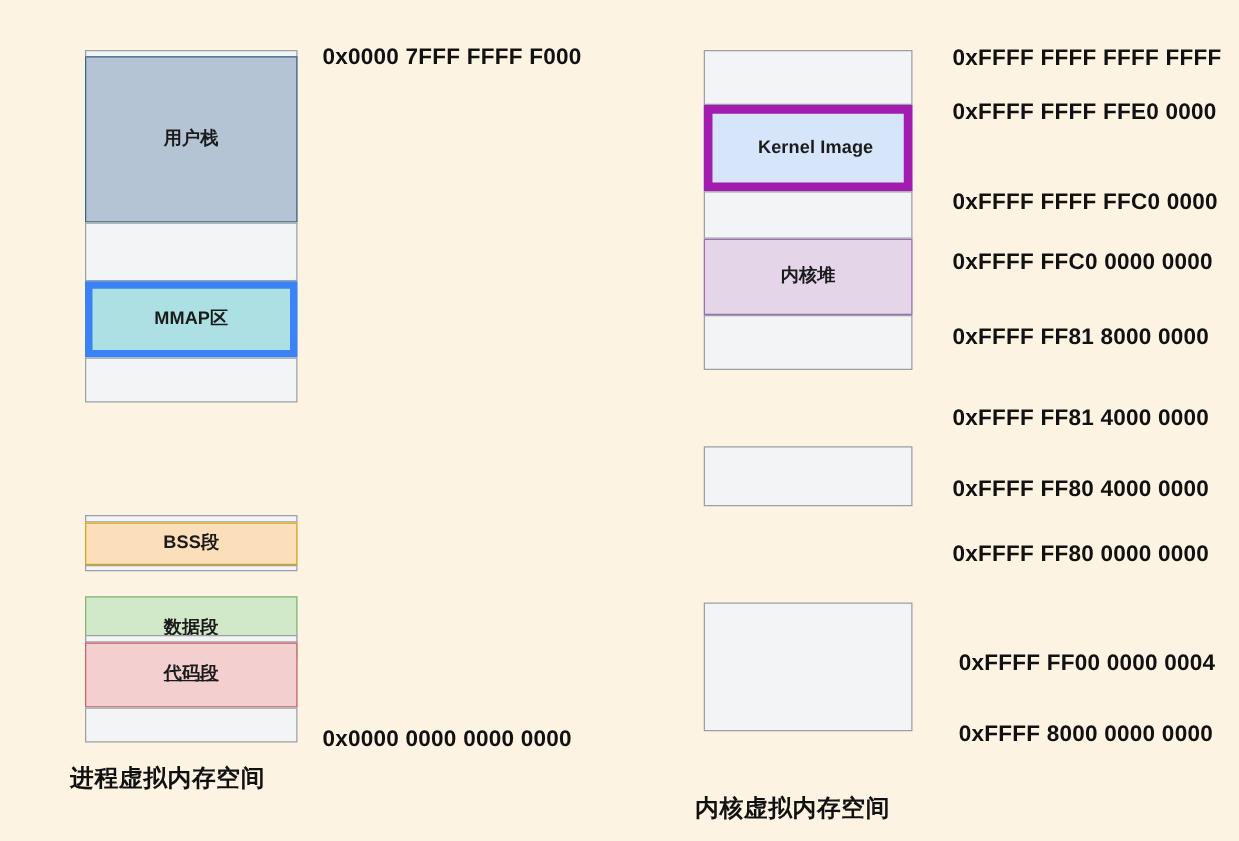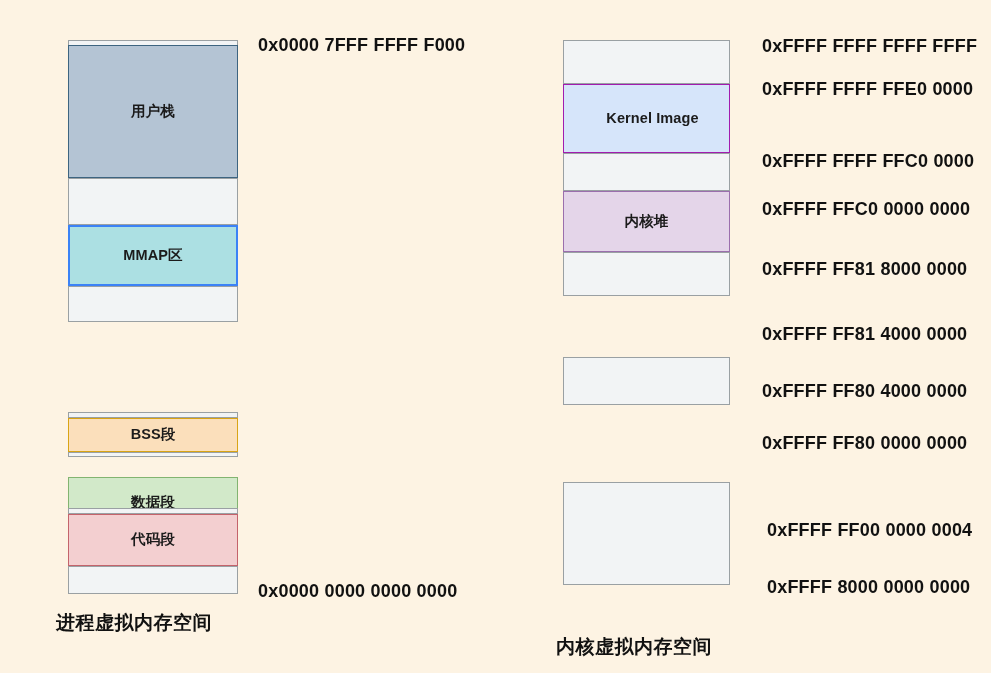--- a/index.html
+++ b/index.html
@@ -78,21 +78,21 @@
   <div class="block empty" style="left:68px; top:40px; width:170px; height:6px;"></div>
 
   <div class="block" style="left:68px; top:45px; width:170px; height:133px; background:#b4c4d4; border:1px solid #3d6480;">
     <span>用户栈</span>
   </div>
 
   <div class="block empty" style="left:68px; top:178px; width:170px; height:47px;">
     <span></span>
   </div>
 
-  <div class="block" style="left:68px; top:225px; width:170px; height:61px; background:#ace0e3; border:2px solid #3b82f6;">
+  <div class="block" style="left:68px; top:225px; width:170px; height:61px; background:#ace0e3; border:6px solid #3b82f6;">
     <span>MMAP区</span>
   </div>
 
   <div class="block empty" style="left:68px; top:286px; width:170px; height:36px;">
     <span></span>
   </div>
 
 
   <div class="block empty" style="left:68px; top:412px; width:170px; height:6px;"></div>
 
@@ -101,38 +101,38 @@
   </div>
 
   <div class="block empty" style="left:68px; top:452px; width:170px; height:5px;"></div>
 
   <div class="block" style="left:68px; top:477px; width:170px; height:51px; background:#d2e9c9; border:1px solid #82b470;">
     <span>数据段</span>
   </div>
 
   <div class="block empty" style="left:68px; top:508px; width:170px; height:6px;"></div>
 
-  <div class="block" style="left:68px; top:514px; width:170px; height:52px; background:#f3cfd0; border:1px solid #c4636b;">
+  <div class="block" style="left:68px; top:514px; width:170px; height:52px; background:#f3cfd0; border:1px solid #c4636b;text-decoration:underline;">
     <span>代码段</span>
   </div>
 
   <div class="block empty" style="left:68px; top:566px; width:170px; height:28px;">
     <span></span>
   </div>
 
   <div class="addr" style="left:258px; top:35px;">0x0000 7FFF FFFF F000</div>
   <div class="addr" style="left:258px; top:581px;">0x0000 0000 0000 0000</div>
 
   <div class="caption" style="left:56px; top:610px;">进程虚拟内存空间</div>
 
   <div class="block empty" style="left:563px; top:40px; width:167px; height:44px;">
     <span></span>
   </div>
 
-  <div class="block" style="left:563px; top:84px; width:167px; height:69px; background:#d6e5fa; border:1px solid #a21caf;padding-left:12px;">
+  <div class="block" style="left:563px; top:84px; width:167px; height:69px; background:#d6e5fa; border:7px solid #a21caf;padding-left:12px;">
     <span>Kernel Image</span>
   </div>
 
   <div class="block empty" style="left:563px; top:153px; width:167px; height:38px;">
     <span></span>
   </div>
 
   <div class="block" style="left:563px; top:191px; width:167px; height:61px; background:#e4d5e9; border:1px solid #9b6fad;">
     <span>内核堆</span>
   </div>

